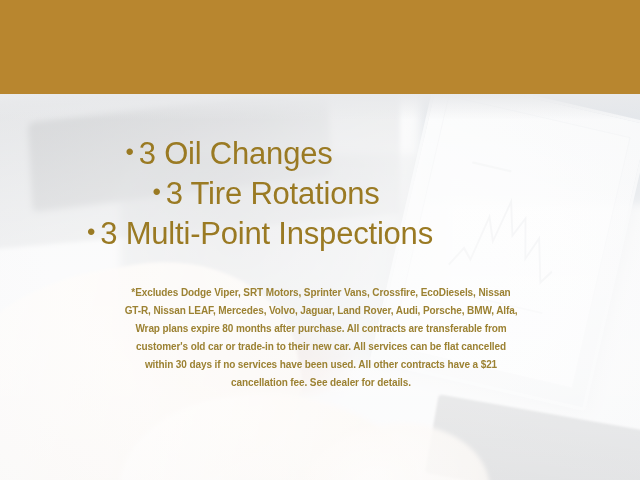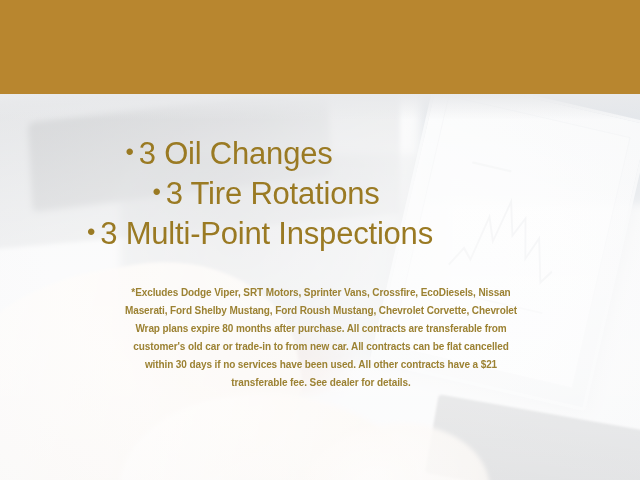--- a/index.html
+++ b/index.html
@@ -294,20 +294,20 @@
     <div class="benefit-line b2">
       <span class="dot">•</span><span>3 Tire Rotations</span>
     </div>
     <div class="benefit-line b3">
       <span class="dot">•</span><span>3 Multi-Point Inspections</span>
     </div>
   </div>
 
   <div class="fine-print">
     <div>*Excludes Dodge Viper, SRT Motors, Sprinter Vans, Crossfire, EcoDiesels, Nissan</div>
-    <div>Maserati, Ford Shelby Mustang, Ford Roush Mustang, Chevrolet Corvette, Chevrolet</div>
+    <div>GT-R, Nissan LEAF, Mercedes, Volvo, Jaguar, Land Rover, Audi, Porsche, BMW, Alfa,</div>
     <div>Wrap plans expire 80 months after purchase. All contracts are transferable from</div>
-    <div>customer's old car or trade-in to from new car. All contracts can be flat cancelled</div>
+    <div>customer's old car or trade-in to their new car. All services can be flat cancelled</div>
     <div>within 30 days if no services have been used. All other contracts have a $21</div>
-    <div>transferable fee. See dealer for details.</div>
+    <div>cancellation fee. See dealer for details.</div>
   </div>
 
 </div>
 
 </body></html>

